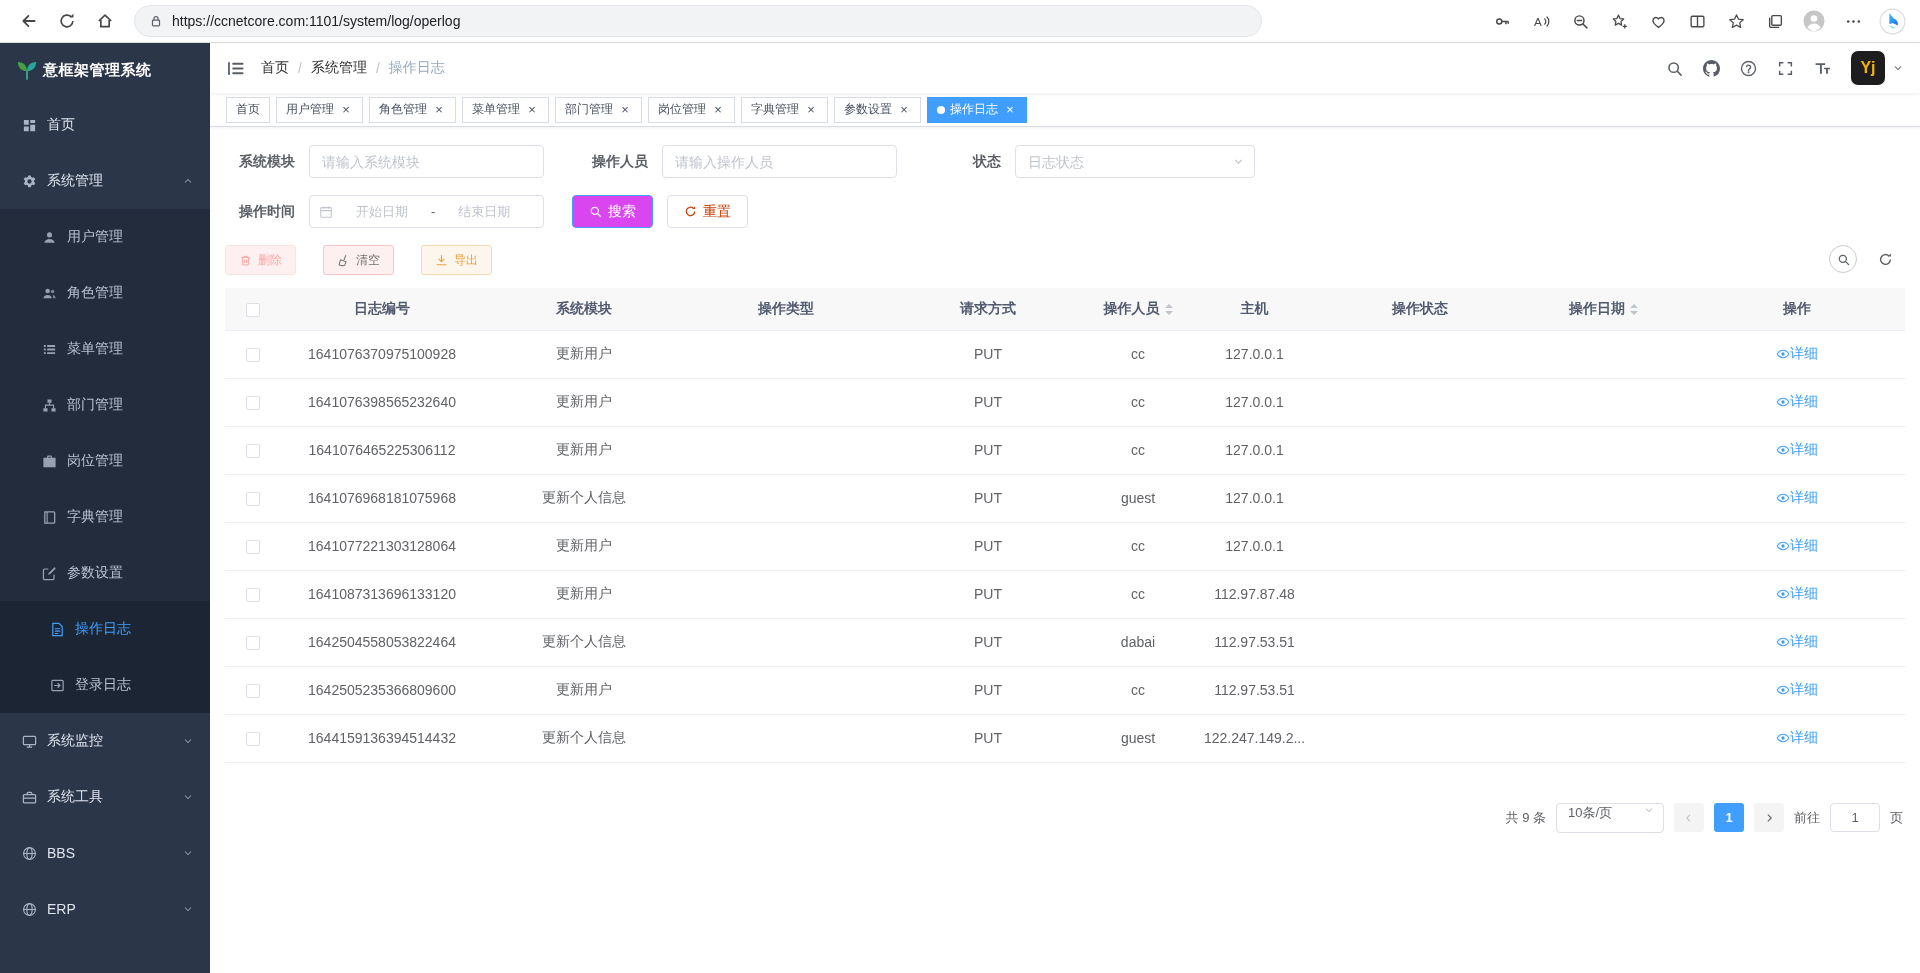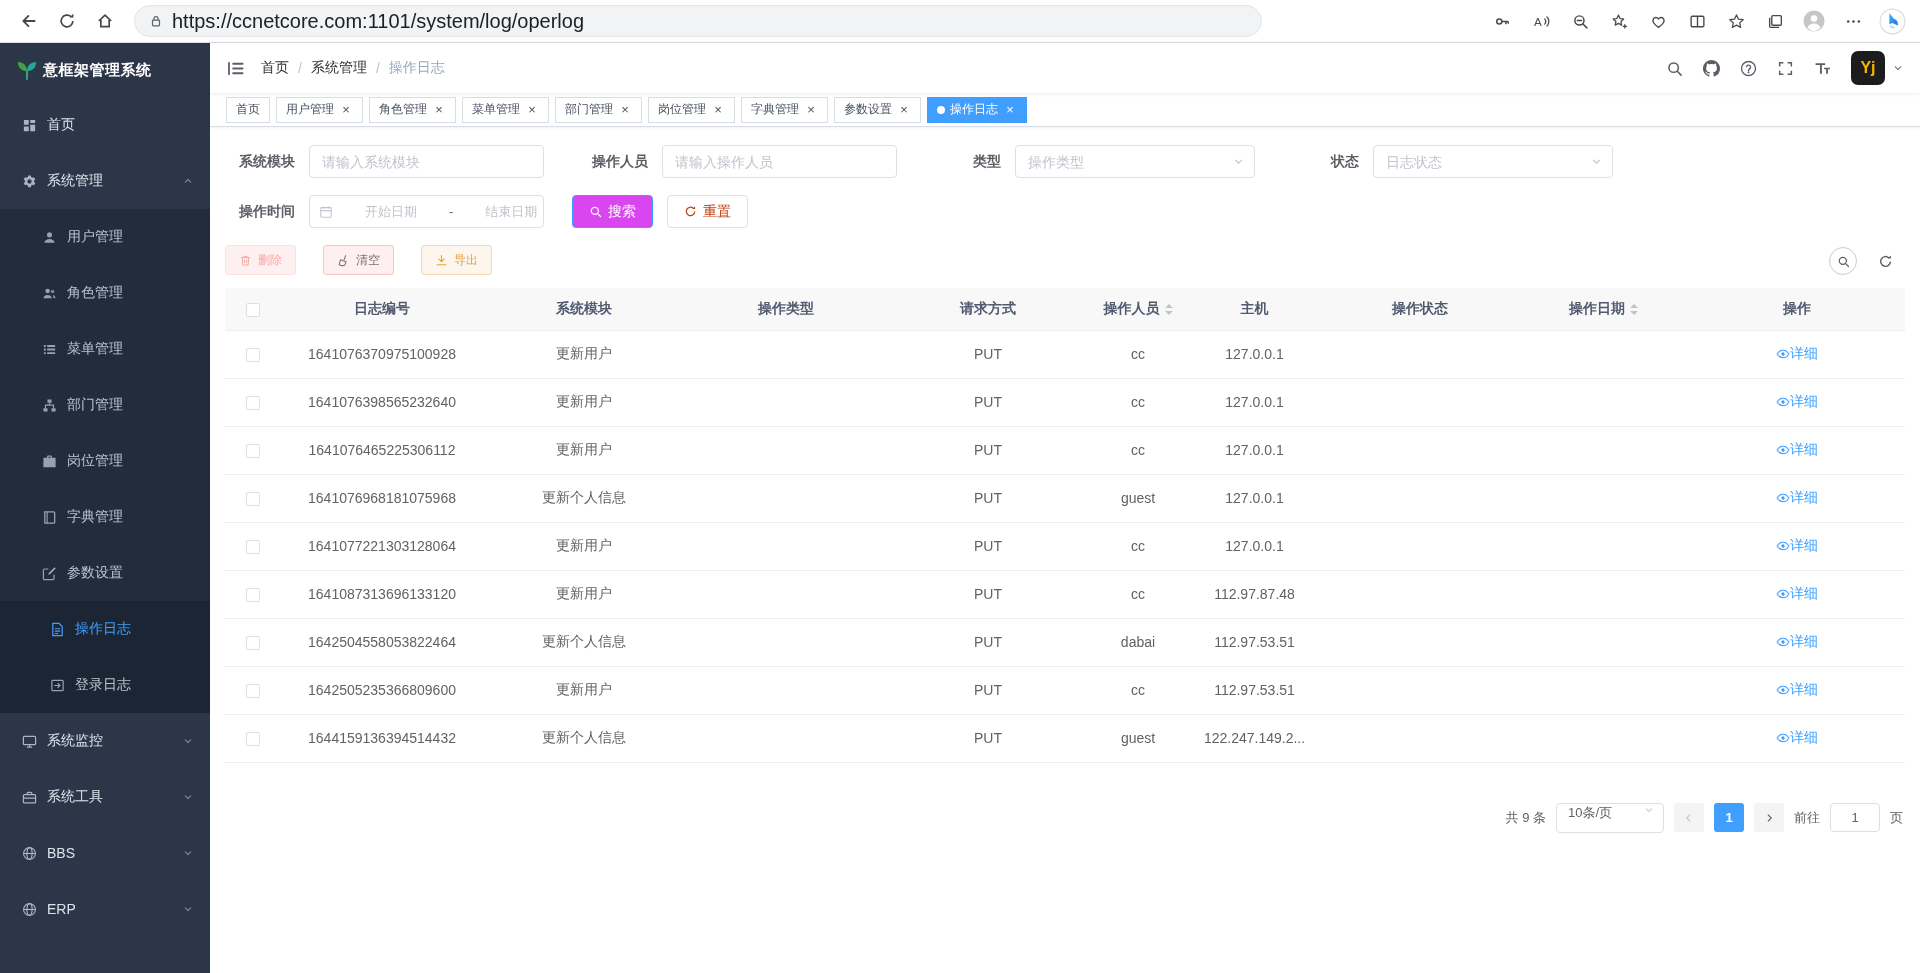--- a/index.html
+++ b/index.html
@@ -7,21 +7,21 @@
   body{font-family:"Liberation Sans","DejaVu Sans",sans-serif;font-size:14px;color:#303133;background:#fff}
   .icon{display:inline-flex;align-items:center;justify-content:center;line-height:1}
   .icon svg{width:1em;height:1em;display:block}
   button{font-family:inherit}
 
   
   .chrome{height:43px;display:flex;align-items:center;background:#fff;border-bottom:1px solid #dcdcdc;padding:0 12px;gap:4px}
   .chrome-btn{width:34px;height:34px;border-radius:6px;display:flex;align-items:center;justify-content:center;color:#474747;font-size:18px;flex:none;cursor:pointer}
   .addr{height:32px;flex:0 0 1128px;margin:0 10px 0 8px;background:#f1f3f5;border:1px solid #e4e5e8;border-radius:16px;display:flex;align-items:center;padding:0 14px;gap:9px}
   .addr .icon{font-size:14px;color:#5f6368}
-  .addr-url{font-size:20px;color:#202124;white-space:nowrap}
+  .addr-url{font-size:14px;color:#202124;white-space:nowrap}
   .chrome-right{display:flex;align-items:center;gap:7px;margin-left:auto}
   .chrome-right .chrome-btn{font-size:17px;color:#4a4a4a;width:32px}
   .chrome-btn.bing svg{width:27px;height:27px}
 
   
   .app{display:flex;height:930px}
   .sidebar{width:210px;flex:none;background:#2b3648;color:#bfc8d9;overflow:hidden}
   .logo{height:54px;display:flex;align-items:center;gap:3px;padding-left:14px}
   .logo-title{color:#fff;font-size:15px;font-weight:700;letter-spacing:.5px;white-space:nowrap}
   .menu-item{height:56px;display:flex;align-items:center;gap:10px;padding:0 16px 0 22px;cursor:pointer;font-size:14px;white-space:nowrap}
@@ -59,31 +59,31 @@
   
   .content{flex:1;padding:18px 15px 0;overflow:hidden}
   .filter-row{display:flex;align-items:center;margin-bottom:17px}
   .f-item{display:flex;align-items:center;margin-right:34px}
   .f-label{min-width:70px;text-align:right;margin-right:14px;font-weight:700;color:#5c6066;white-space:nowrap}
   .el-input{position:relative;display:inline-flex;align-items:center}
   .el-input input{width:235px;height:33px;border:1px solid #dcdfe6;border-radius:4px;padding:0 12px;font-size:14px;color:#606266;outline:none;background:#fff;font-family:inherit}
   input::placeholder{color:#bfc4cc}
   .el-select input{width:240px;padding-right:30px;cursor:pointer}
   .select-caret{position:absolute;right:10px;font-size:13px;color:#c0c4cc;pointer-events:none}
-  .date-range{width:235px;height:33px;border:1px solid #dcdfe6;border-radius:4px;display:flex;align-items:center;padding:0 9px;gap:21px;background:#fff}
+  .date-range{width:235px;height:33px;border:1px solid #dcdfe6;border-radius:4px;display:flex;align-items:center;padding:0 9px;gap:12px;background:#fff}
   .date-range>.icon{color:#c0c4cc;font-size:14px;flex:none}
   .date-input{border:none;outline:none;width:74px;font-size:13px;text-align:center;color:#606266;background:transparent;font-family:inherit}
   .date-sep{color:#606266;font-size:13px}
 
   .btn{display:inline-flex;align-items:center;justify-content:center;gap:6px;border-radius:4px;cursor:pointer;border:1px solid transparent;background:#fff}
   .btn .icon{font-size:13px}
   .btn-primary{height:33px;padding:0 16px;background:#d946ef;border-color:#409eff;color:#fff;font-size:14px;margin-left:28px}
   .btn-default{height:33px;padding:0 16px;border-color:#dcdfe6;color:#c2410c;font-size:14px;margin-left:14px}
 
-  .toolbar{display:flex;align-items:flex-end;margin-bottom:13px}
+  .toolbar{display:flex;align-items:flex-start;margin-bottom:13px}
   .btn-sm{height:30px;padding:0 13px;font-size:12px;border-radius:3px;margin-right:27px}
   .btn-danger-disabled{background:#fef0f0;border-color:#fde2e2;color:#f9a7a7;cursor:not-allowed}
   .btn-danger{background:#fef0f0;border-color:#fbc4c4;color:#737373}
   .btn-warning{background:#fdf6ec;border-color:#f5dab1;color:#e6a23c}
   .toolbar-right{margin-left:auto;display:flex;align-items:center;gap:14px;padding-right:6px}
   .circle-btn{width:28px;height:28px;border-radius:50%;border:1px solid #c9ccd4;display:flex;align-items:center;justify-content:center;color:#5a5e66;font-size:13px;cursor:pointer;background:#fff}
   .circle-btn.plain{border:none;font-size:15px}
 
   
   table.grid{width:100%;border-collapse:collapse;table-layout:fixed;font-size:14px}
@@ -514,31 +514,20 @@
         <div class="f-item">
           <span class="f-label">系统模块</span>
           <span class="el-input">
             <input type="text" placeholder="请输入系统模块" style="">
           </span>
         </div>
         <div class="f-item">
           <span class="f-label">操作人员</span>
           <span class="el-input">
             <input type="text" placeholder="请输入操作人员" style="">
-          </span>
-        </div>
-        <div class="f-item">
-          <span class="f-label">类型</span>
-          <span class="el-input el-select">
-            <input type="text" readonly="" placeholder="操作类型" style="">
-            <span class="icon select-caret">
-                <svg viewBox="0 0 16 16" aria-hidden="true">
-                  <path d="m4 6 4 4 4-4" fill="none" stroke="currentColor" stroke-width="1.4"></path>
-                </svg>
-              </span>
           </span>
         </div>
         <div class="f-item">
           <span class="f-label">状态</span>
           <span class="el-input el-select">
             <input type="text" readonly="" placeholder="日志状态" style="">
             <span class="icon select-caret">
                 <svg viewBox="0 0 16 16" aria-hidden="true">
                   <path d="m4 6 4 4 4-4" fill="none" stroke="currentColor" stroke-width="1.4"></path>
                 </svg>

